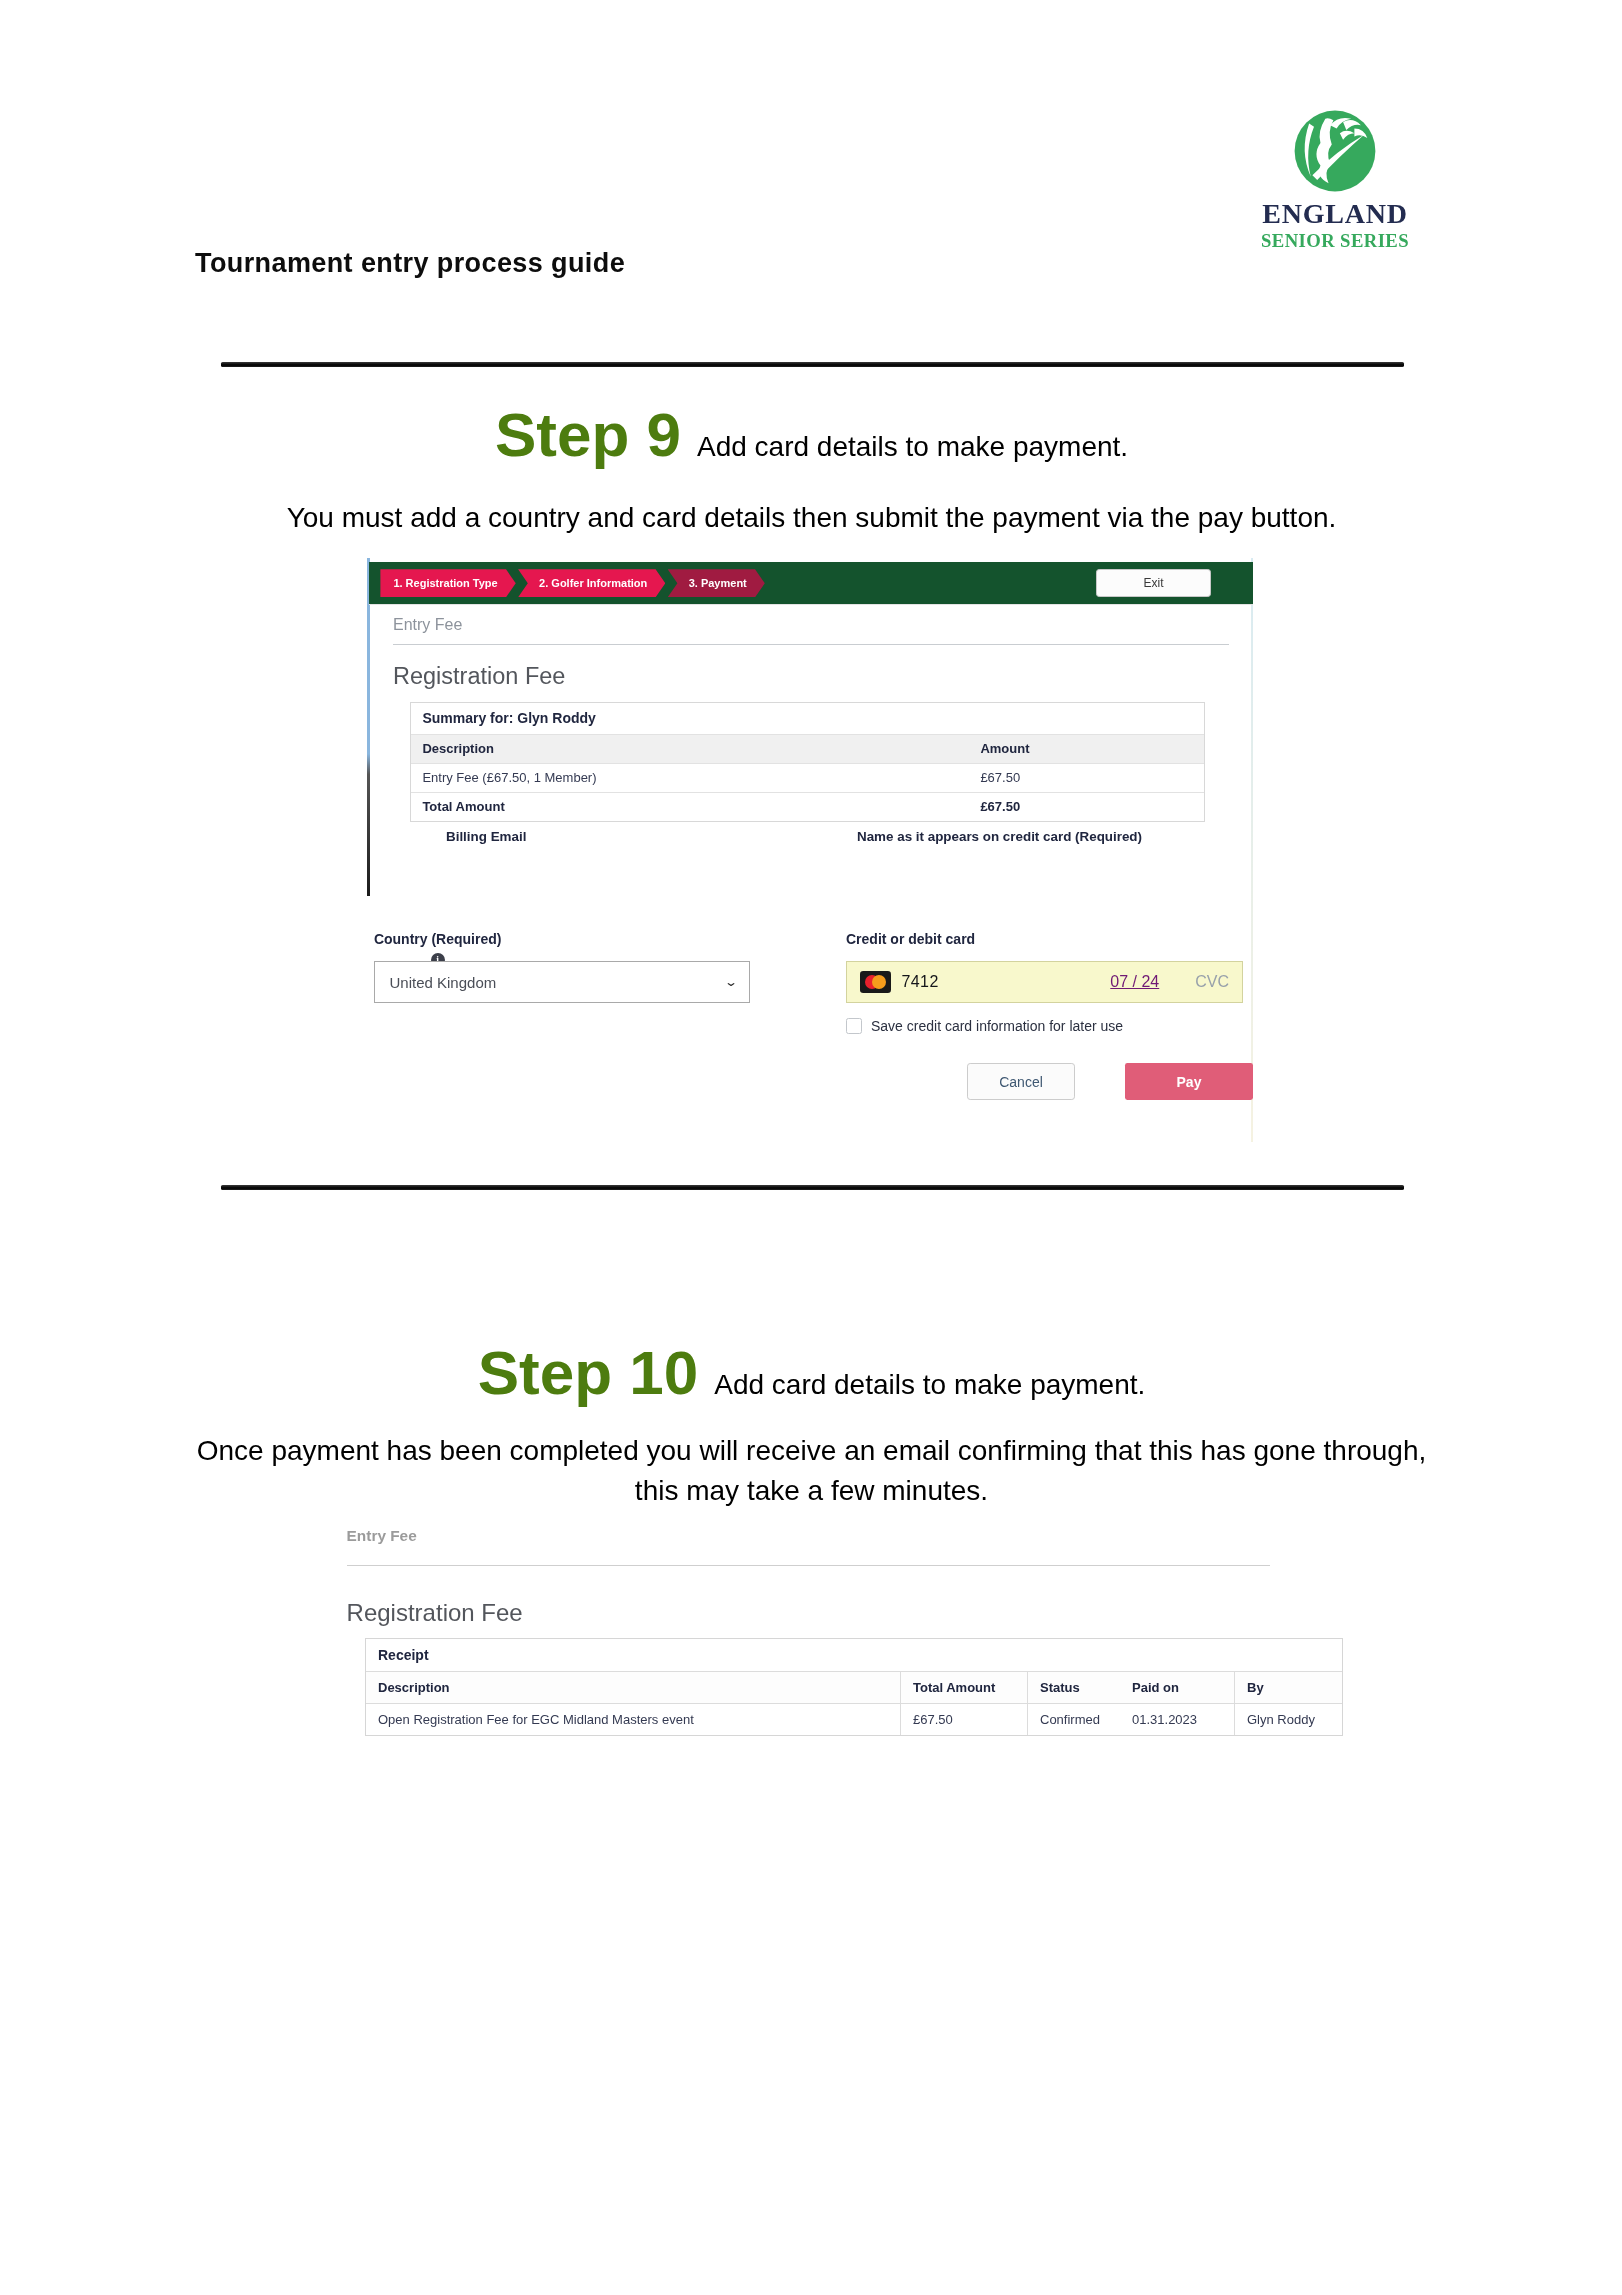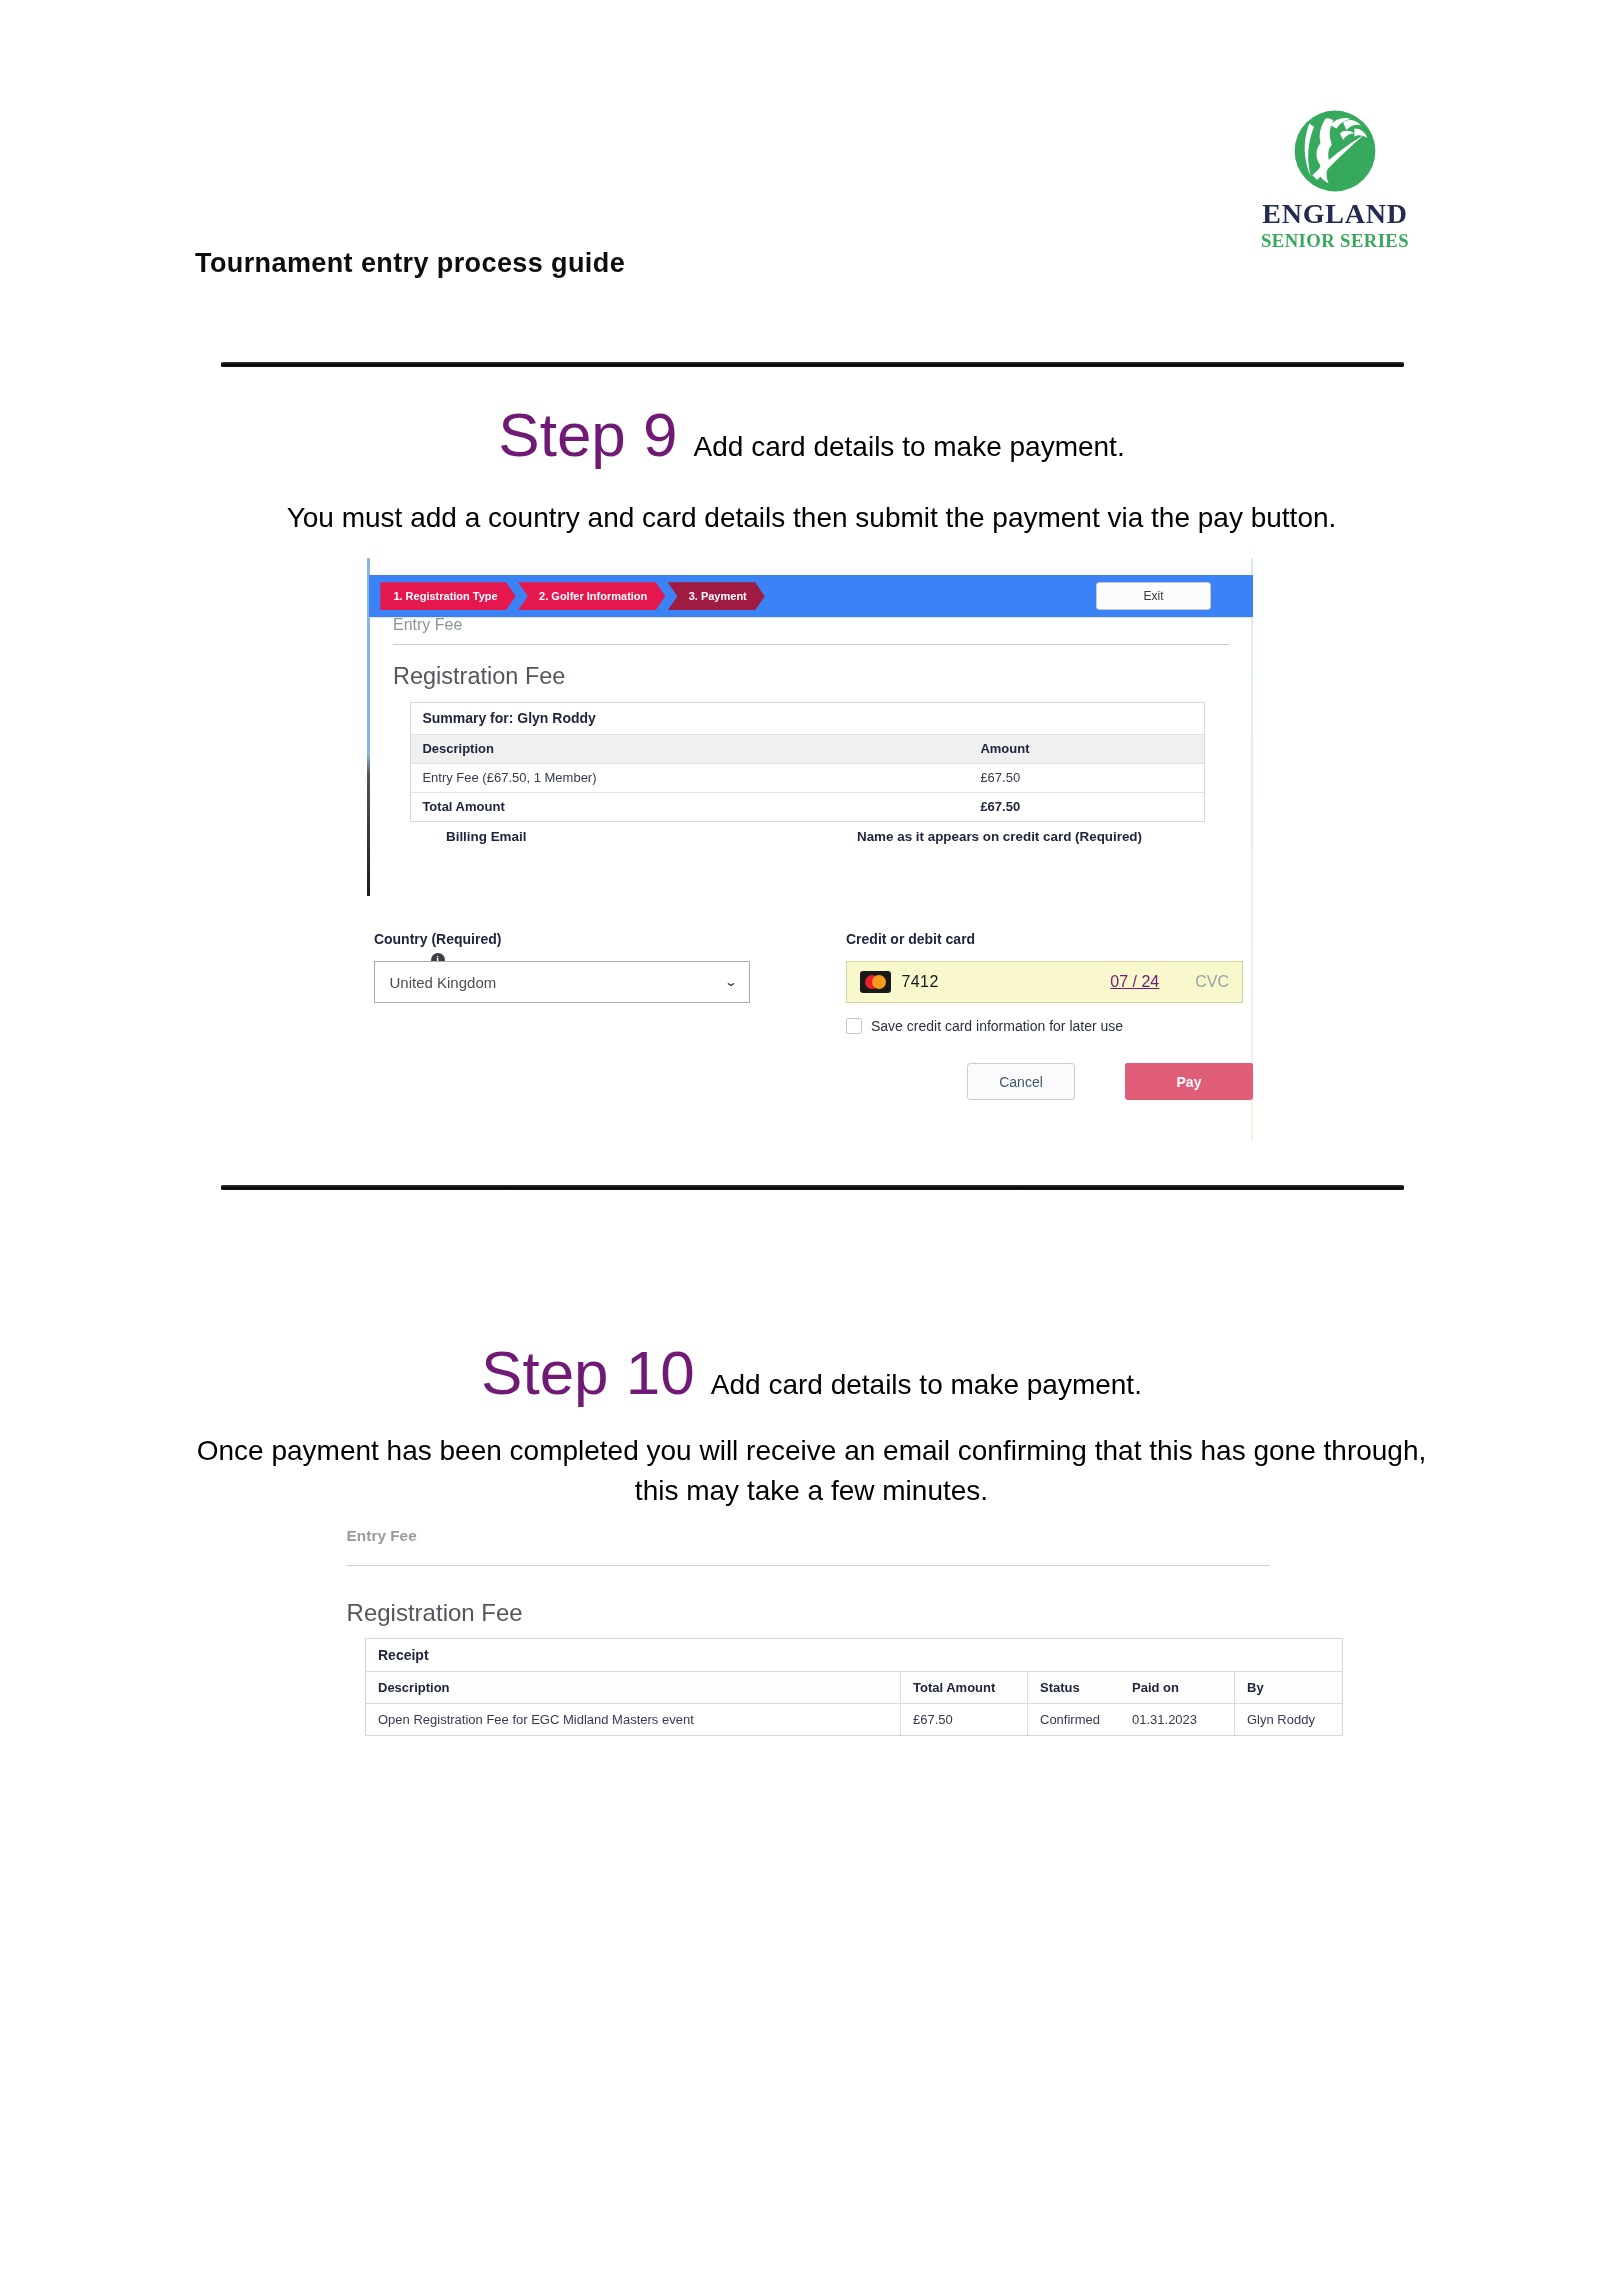--- a/index.html
+++ b/index.html
@@ -13,32 +13,32 @@
   .logo { position:absolute; left:1250px; top:107px; width:170px; text-align:center; }
   .logo svg { display:block; margin:0 auto; }
   .logo-l1 { font-family:"Liberation Serif", serif; font-weight:700; font-size:28px; color:#232c50; letter-spacing:0.8px; margin-top:3.2px; }
   .logo-l2 { font-family:"Liberation Serif", serif; font-weight:700; font-size:18.7px; color:#36a95d; letter-spacing:0.4px; }
   
   .divider { position:absolute; left:221px; width:1183px; height:4.9px; background:linear-gradient(#3a3a3a,#000 60%,#222); border-radius:1.6px; }
   .d1 { top:362px; } .d2 { top:1185px; }
   
   .step-line { position:absolute; left:0; width:1623px; text-align:center; }
   .s9 { top:399px; } .s10 { top:1337px; }
-  .step-red { font-size:62px; font-weight:400; color:#701a75; }
+  .step-red { font-size:62px; font-weight:700; color:#4d7c0f; }
   .step-sub { font-size:28px; color:#000; margin-left:16px; font-weight:400; }
   .body-text { position:absolute; left:0; width:1623px; text-align:center; font-size:28px; color:#000; line-height:1.42; }
   .b1 { top:498px; }
   .b2 { top:1431px; padding:0 187px; }
   
   .shot1 { position:absolute; left:369px; top:558px; width:884px; height:584px; background:#fff; }
   .edge-left { position:absolute; left:-1.6px; top:0; width:2.4px; height:338px;
     background:linear-gradient(#8ab6de 0%, #8ab6de 58%, #555 64%, #1b1b1b 100%); }
   .edge-right { position:absolute; right:0px; top:0; width:1.6px; height:584px;
     background:linear-gradient(#cfe6ee, #f3efda); opacity:.8; }
-  .topbar { position:absolute; left:0; top:17px; width:884px; height:43px; background:#3b82f6; border-bottom:1.6px solid #e3e3e3; }
+  .topbar { position:absolute; left:0; top:4px; width:884px; height:43px; background:#14532d; border-bottom:1.6px solid #e3e3e3; }
   .tabs { position:absolute; left:11.4px; top:7.3px; display:flex; gap:2.4px; height:28px; }
   .tab { display:flex; align-items:center; color:#fff; font-size:11px; font-weight:700; padding:0 18px 0 13px; white-space:nowrap; }
   .tab-first { clip-path:polygon(0 0, calc(100% - 9.7px) 0, 100% 50%, calc(100% - 9.7px) 100%, 0 100%); background:#e5174f; }
   .tab-mid { clip-path:polygon(0 0, calc(100% - 9.7px) 0, 100% 50%, calc(100% - 9.7px) 100%, 0 100%, 9.7px 50%); background:#e5174f; padding-left:21px; }
   .tab-dark { clip-path:polygon(0 0, calc(100% - 9.7px) 0, 100% 50%, calc(100% - 9.7px) 100%, 0 100%, 9.7px 50%); background:#a01b41; padding-left:21px; }
   .exit-btn { position:absolute; right:42px; top:6.5px; width:115px; height:28px; background:#fcfcfc; border:0.8px solid #c8c8c8; border-radius:3.2px;
     display:flex; align-items:center; justify-content:center; font-size:12px; color:#3a3a3a; }
   .entry-fee-1 { position:absolute; left:24px; top:58px; font-size:16px; color:#8d939c; }
   .rule-1 { position:absolute; left:24px; top:86px; width:836px; height:0.8px; background:#c9cdd1; }
   .reg-heading-1 { position:absolute; left:24px; top:105px; font-size:23.5px; color:#53565c; }

